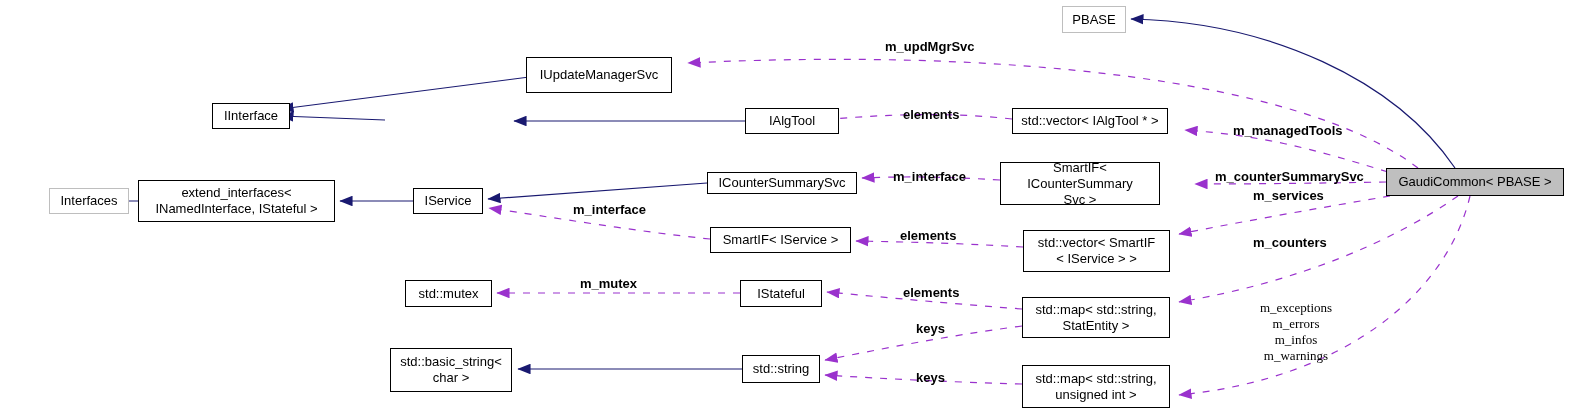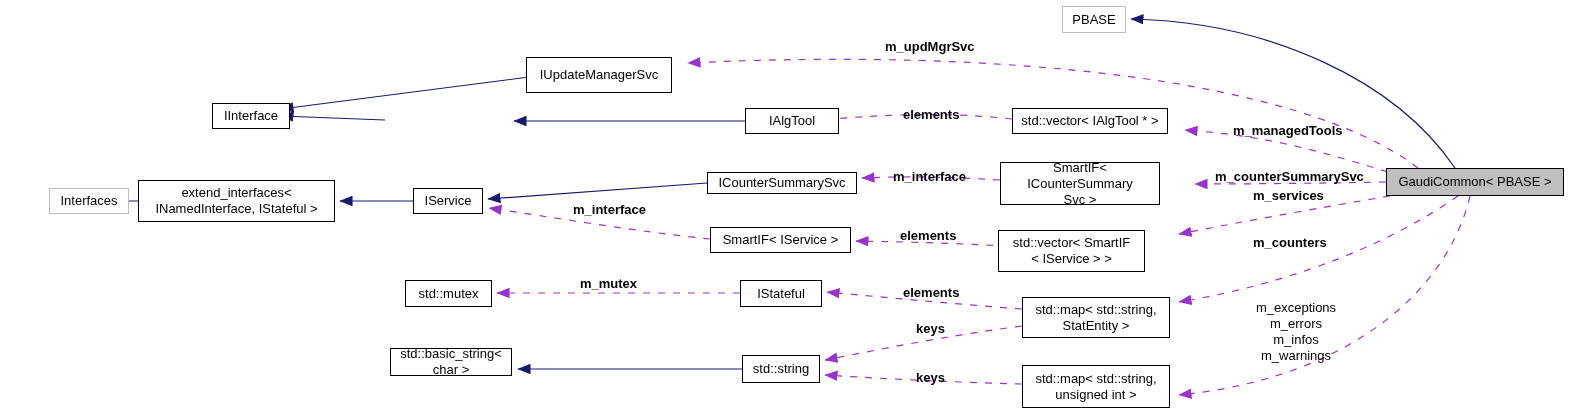--- a/index.html
+++ b/index.html
@@ -16,21 +16,21 @@
     position:absolute;box-sizing:border-box;
     border:1px solid #000;background:#fff;
     display:flex;align-items:center;justify-content:center;
     text-align:center;white-space:pre-line;line-height:16px;
     padding:0 3px;
   }
   .node.ext{border-color:#bebebe;}
   .node.focus{background:#bfbfbf;border-color:#000;}
   .elabel{position:absolute;white-space:nowrap;line-height:15px;font-weight:bold;}
   .elabel-group{position:absolute;text-align:center;line-height:16px;}
-  .elabel-group span{display:block;}
+  .elabel-group span{display:block;font-family:Liberation Serif, serif;}
 </style>
 </head>
 <body>
 
 <div class="canvas">
 
   <svg class="edges">
     <defs>
       <marker id="arr-n" viewBox="0 0 10 8" refX="9.5" refY="4" markerWidth="11" markerHeight="9" orient="auto">
         <path d="M0,0 L10,4 L0,8 z" fill="#191970"></path>
@@ -87,28 +87,28 @@
 
   <div class="node" style="left:413px;top:188px;width:70px;height:26px;">IService</div>
 
   <div class="node" style="left:707px;top:172px;width:150px;height:22px;">ICounterSummarySvc</div>
 
   <div class="node" style="left:1000px;top:162px;width:160px;height:43px;">SmartIF&lt; ICounterSummary
 Svc &gt;</div>
 
   <div class="node" style="left:710px;top:227px;width:141px;height:26px;">SmartIF&lt; IService &gt;</div>
 
-  <div class="node" style="left:998px;top:230px;width:147px;height:42px;">std::vector&lt; SmartIF
+  <div class="node" style="left:1023px;top:230px;width:147px;height:42px;">std::vector&lt; SmartIF
 &lt; IService &gt; &gt;</div>
 
   <div class="node" style="left:405px;top:280px;width:87px;height:27px;">std::mutex</div>
 
   <div class="node" style="left:740px;top:280px;width:82px;height:27px;">IStateful</div>
 
-  <div class="node" style="left:390px;top:348px;width:122px;height:28px;">std::basic_string&lt;
+  <div class="node" style="left:390px;top:348px;width:122px;height:44px;">std::basic_string&lt;
 char &gt;</div>
 
   <div class="node" style="left:742px;top:355px;width:78px;height:28px;">std::string</div>
 
   <div class="node" style="left:1022px;top:297px;width:148px;height:41px;">std::map&lt; std::string,
 StatEntity &gt;</div>
 
   <div class="node" style="left:1022px;top:365px;width:148px;height:43px;">std::map&lt; std::string,
 unsigned int &gt;</div>
 

